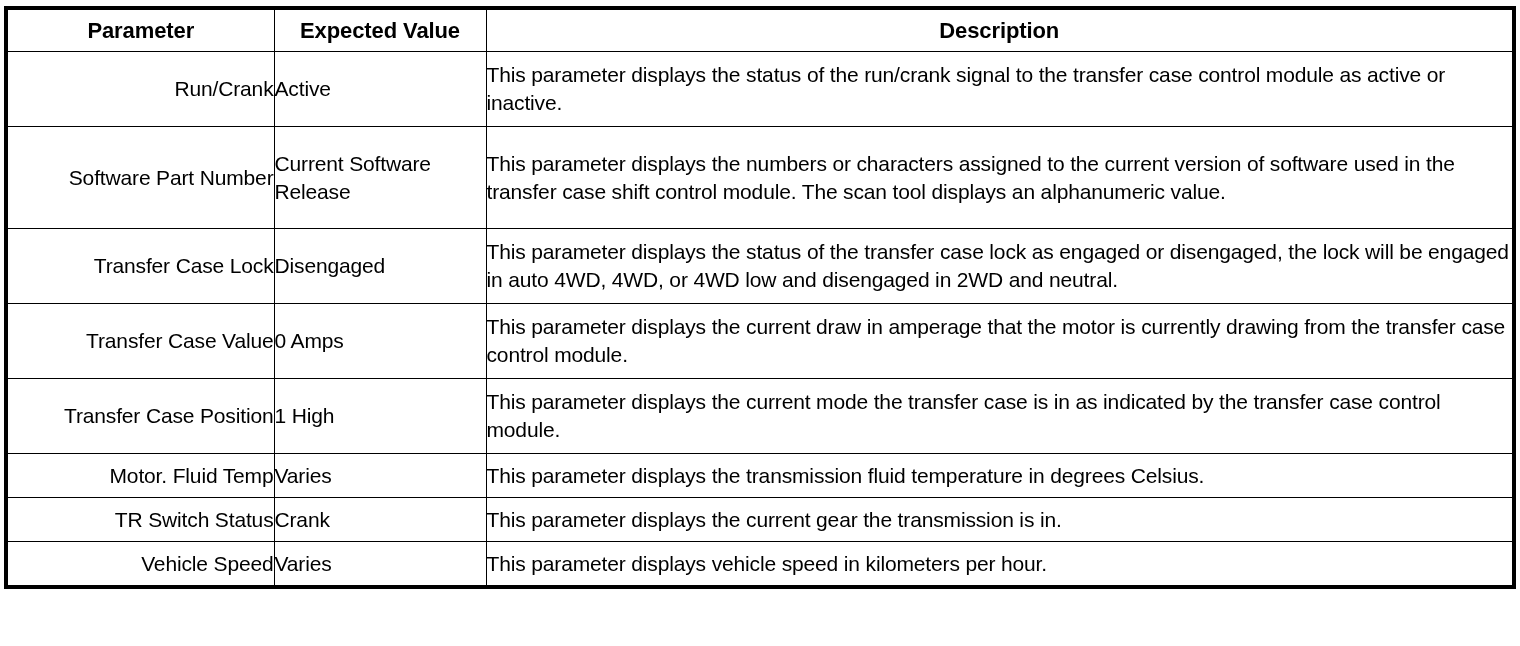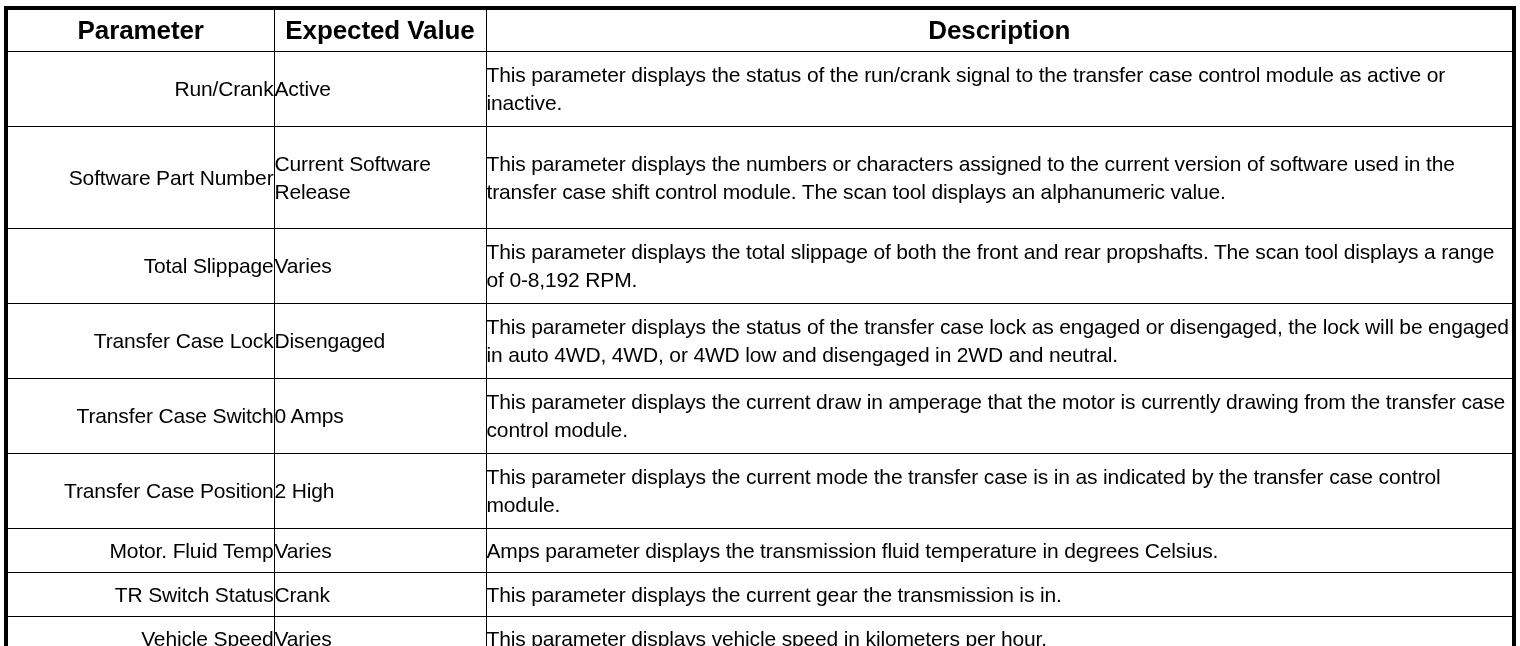--- a/index.html
+++ b/index.html
@@ -42,21 +42,21 @@
 
   
   thead tr th {
     border-bottom: 4px solid #000;
     border-top: none;
   }
 
   thead th {
     text-align: center;
     font-weight: bold;
-    font-size: 26px;
+    font-size: 22px;
     height: 41px;
     line-height: 1.15;
     letter-spacing: -0.1px;
   }
 
   tbody td {
     font-size: 21px;
     line-height: 1.32;
     letter-spacing: -0.15px;
   }
@@ -110,48 +110,43 @@
         <td class="value cell-pad-value">Active</td>
         <td class="desc cell-pad-desc">This parameter displays the status of the run/crank signal to the transfer case control module as active or inactive.</td>
       </tr>
 
       <tr class="r-tall3">
         <td class="param cell-pad-param">Software Part Number</td>
         <td class="value cell-pad-value">Current Software Release</td>
         <td class="desc cell-pad-desc">This parameter displays the numbers or characters assigned to the current version of software used in the transfer case shift control module. The scan tool displays an alphanumeric value.</td>
       </tr>
 
-      <tr class="r-tall">
-        <td class="param cell-pad-param">Total Slippage</td>
-        <td class="value cell-pad-value">Varies</td>
-        <td class="desc cell-pad-desc">This parameter displays the total slippage of both the front and rear propshafts. The scan tool displays a range of 0-8,192 RPM.</td>
-      </tr>
 
       <tr class="r-tall">
         <td class="param cell-pad-param">Transfer Case Lock</td>
         <td class="value cell-pad-value">Disengaged</td>
         <td class="desc cell-pad-desc">This parameter displays the status of the transfer case lock as engaged or disengaged, the lock will be engaged in auto 4WD, 4WD, or 4WD low and disengaged in 2WD and neutral.</td>
       </tr>
 
       <tr class="r-tall">
-        <td class="param cell-pad-param">Transfer Case Switch</td>
+        <td class="param cell-pad-param">Transfer Case Value</td>
         <td class="value cell-pad-value">0 Amps</td>
         <td class="desc cell-pad-desc">This parameter displays the current draw in amperage that the motor is currently drawing from the transfer case control module.</td>
       </tr>
 
       <tr class="r-tall">
         <td class="param cell-pad-param nowrap">Transfer Case Position</td>
-        <td class="value cell-pad-value">2 High</td>
+        <td class="value cell-pad-value">1 High</td>
         <td class="desc cell-pad-desc">This parameter displays the current mode the transfer case is in as indicated by the transfer case control module.</td>
       </tr>
 
       <tr class="r-short">
         <td class="param cell-pad-param">Motor. Fluid Temp</td>
         <td class="value cell-pad-value">Varies</td>
-        <td class="desc cell-pad-desc">Amps parameter displays the transmission fluid temperature in degrees Celsius.</td>
+        <td class="desc cell-pad-desc">This parameter displays the transmission fluid temperature in degrees Celsius.</td>
       </tr>
 
       <tr class="r-short">
         <td class="param cell-pad-param">TR Switch Status</td>
         <td class="value cell-pad-value">Crank</td>
         <td class="desc cell-pad-desc">This parameter displays the current gear the transmission is in.</td>
       </tr>
 
       <tr class="r-short">
         <td class="param cell-pad-param">Vehicle Speed</td>

